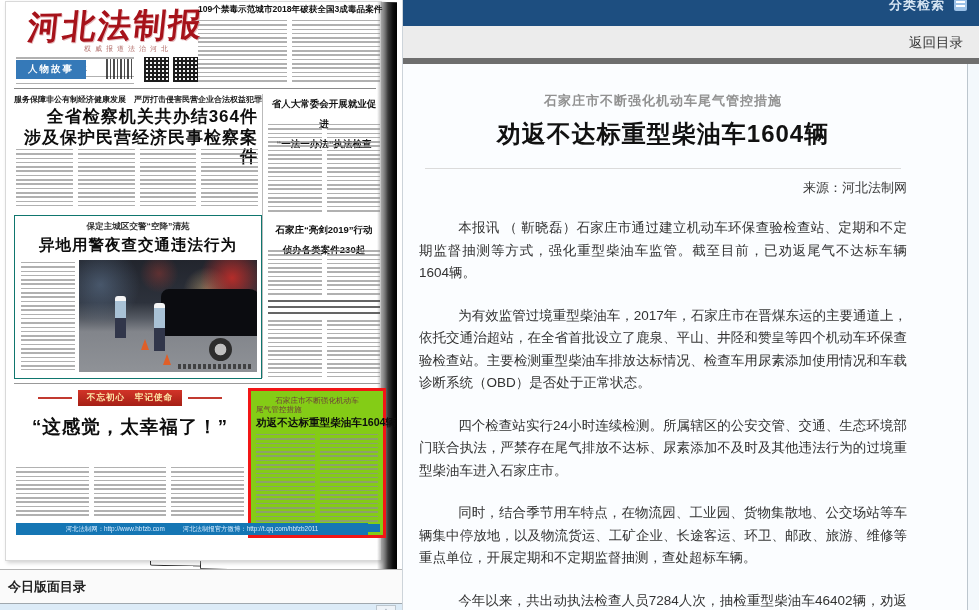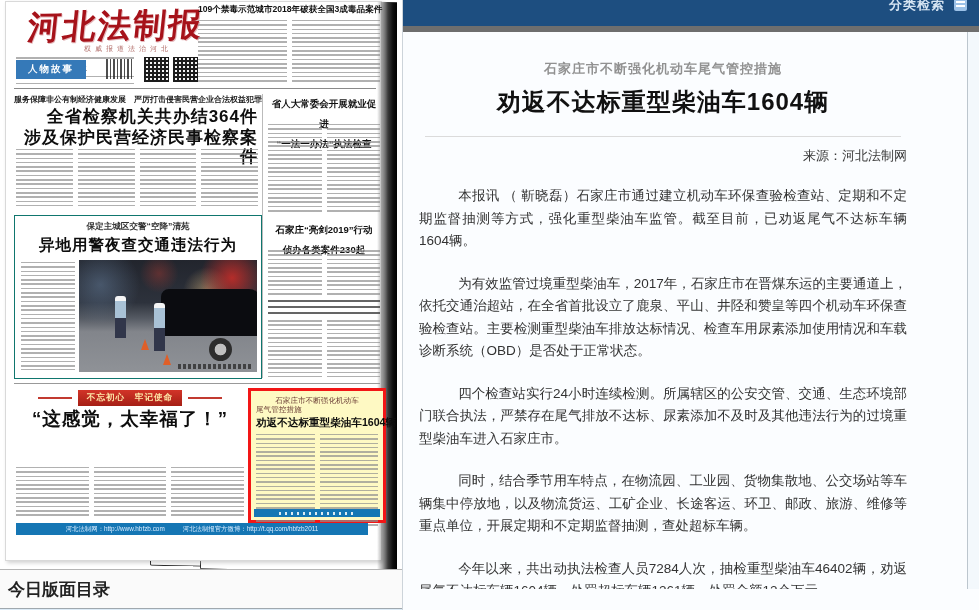--- a/index.html
+++ b/index.html
@@ -81,42 +81,42 @@
         background-image:repeating-linear-gradient(90deg,#2e2e2e 0 3px,transparent 3px 5px); opacity:.8; }
 
   .hr2 { position:absolute; left:8px; top:381px; width:366px; border-top:1px solid #999; }
 
   
   .feat { position:absolute; left:8px; top:388px; width:232px; }
   .rib-row { display:flex; align-items:center; justify-content:center; gap:6px; }
   .rib-line { width:34px; height:2px; background:#c23a30; }
   .ribbon { background:linear-gradient(180deg,#d23428,#a51f15); color:#ffe9a8; font-size:8.6px;
         font-weight:bold; padding:2px 9px; letter-spacing:1px; white-space:nowrap;font-family:Liberation Mono, monospace; }
-  .feat h2 { text-align:center; font-size:18.5px; color:#0d0d0d; margin-top:0; letter-spacing:1px; white-space:nowrap; }
+  .feat h2 { text-align:center; font-size:18.5px; color:#0d0d0d; margin-top:8px; letter-spacing:1px; white-space:nowrap; }
   .tag { position:absolute; left:10px; top:58px; background:#3579b8; color:#fff; font-size:9.5px;
         font-weight:bold; padding:3px 12px; letter-spacing:2px; }
 
   
-  .hbox { position:absolute; left:242px; top:386px; width:138px; height:135px;
-        border:3px solid #f21616; background:#fef9c3; padding:5px 5px 0; }
+  .hbox { position:absolute; left:242px; top:386px; width:138px; height:150px;
+        border:3px solid #f21616; background:#84cc16; padding:5px 5px 0; }
   .hbox .kick { font-size:7.6px; color:#6d4038; text-align:center; line-height:9px; }
   .hbox h3 { font-size:10.6px; color:#0d0d0d; text-align:center; margin-top:2px; white-space:nowrap; }
   .hbox .bluestrip { position:absolute; left:3px; right:3px; bottom:3px; height:8px; background:#1576b4;
         background-image:repeating-linear-gradient(90deg,rgba(255,255,255,.85) 0 2px,transparent 2px 6px);
         background-size:60% 3px; background-repeat:no-repeat; background-position:center; }
 
   
   .npfoot { position:absolute; left:10px; top:521px; width:352px; height:12px; background:#1576b4;
         color:#d7ecff; font-size:6.4px; line-height:12px; white-space:nowrap; overflow:hidden;
         display:flex; gap:18px; justify-content:center; }
 
   
   #catalog { position:absolute; left:0; top:569px; width:402px; height:41px;
         background:#fafafa; border-top:1px solid #b5b5b5; }
-  .cat-title { padding:8px 0 0 8px; font-size:17px; font-weight:bold; color:#222; }
+  .cat-title { padding:8px 0 0 8px; font-size:13px; font-weight:bold; color:#222; }
   .cat-divider { margin-top:7px; border-top:1px solid #a0a8ae; }
   .cat-body { height:100%; background:#dcebf7; position:relative; }
   .scroll-up { position:absolute; right:6px; top:1px; width:20px; height:10px; background:#eef3f8;
         border:1px solid #bcc6ce; color:#8a98a5; font-size:6px; line-height:9px; text-align:center; }
 
   
   #right-pane { position:absolute; left:402px; top:0; width:577px; height:610px;
         background:#fbfdff; border-left:1px solid #cdd4da; }
   .topbar { position:relative; height:26px; background:#1d4e80; overflow:hidden; }
   .search-label { position:absolute; right:34px; top:-4px; color:#d5e4f2; font-size:13px; font-weight:bold; letter-spacing:1px; }
@@ -266,20 +266,23 @@
         <div class="scroll-up">▲</div>
       </div>
     </div>
   </div>
 
   <div id="right-pane">
     <div class="topbar">
       <span class="search-label">分类检索</span>
       <span class="search-icon"></span>
     </div>
+    <div class="graybar">
+      <span>返回目录</span>
+    </div>
     <div class="darkstrip"></div>
 
     <div class="content">
       <div class="kicker">石家庄市不断强化机动车尾气管控措施</div>
       <h1>劝返不达标重型柴油车1604辆</h1>
       <hr>
       <div class="source">来源：河北法制网</div>
       <p>本报讯 （ 靳晓磊）石家庄市通过建立机动车环保查验检查站、定期和不定期监督抽测等方式，强化重型柴油车监管。截至目前，已劝返尾气不达标车辆1604辆。</p>
       <p>为有效监管过境重型柴油车，2017年，石家庄市在晋煤东运的主要通道上，依托交通治超站，在全省首批设立了鹿泉、平山、井陉和赞皇等四个机动车环保查验检查站。主要检测重型柴油车排放达标情况、检查车用尿素添加使用情况和车载诊断系统（OBD）是否处于正常状态。</p>
       <p>四个检查站实行24小时连续检测。所属辖区的公安交管、交通、生态环境部门联合执法，严禁存在尾气排放不达标、尿素添加不及时及其他违法行为的过境重型柴油车进入石家庄市。</p>

